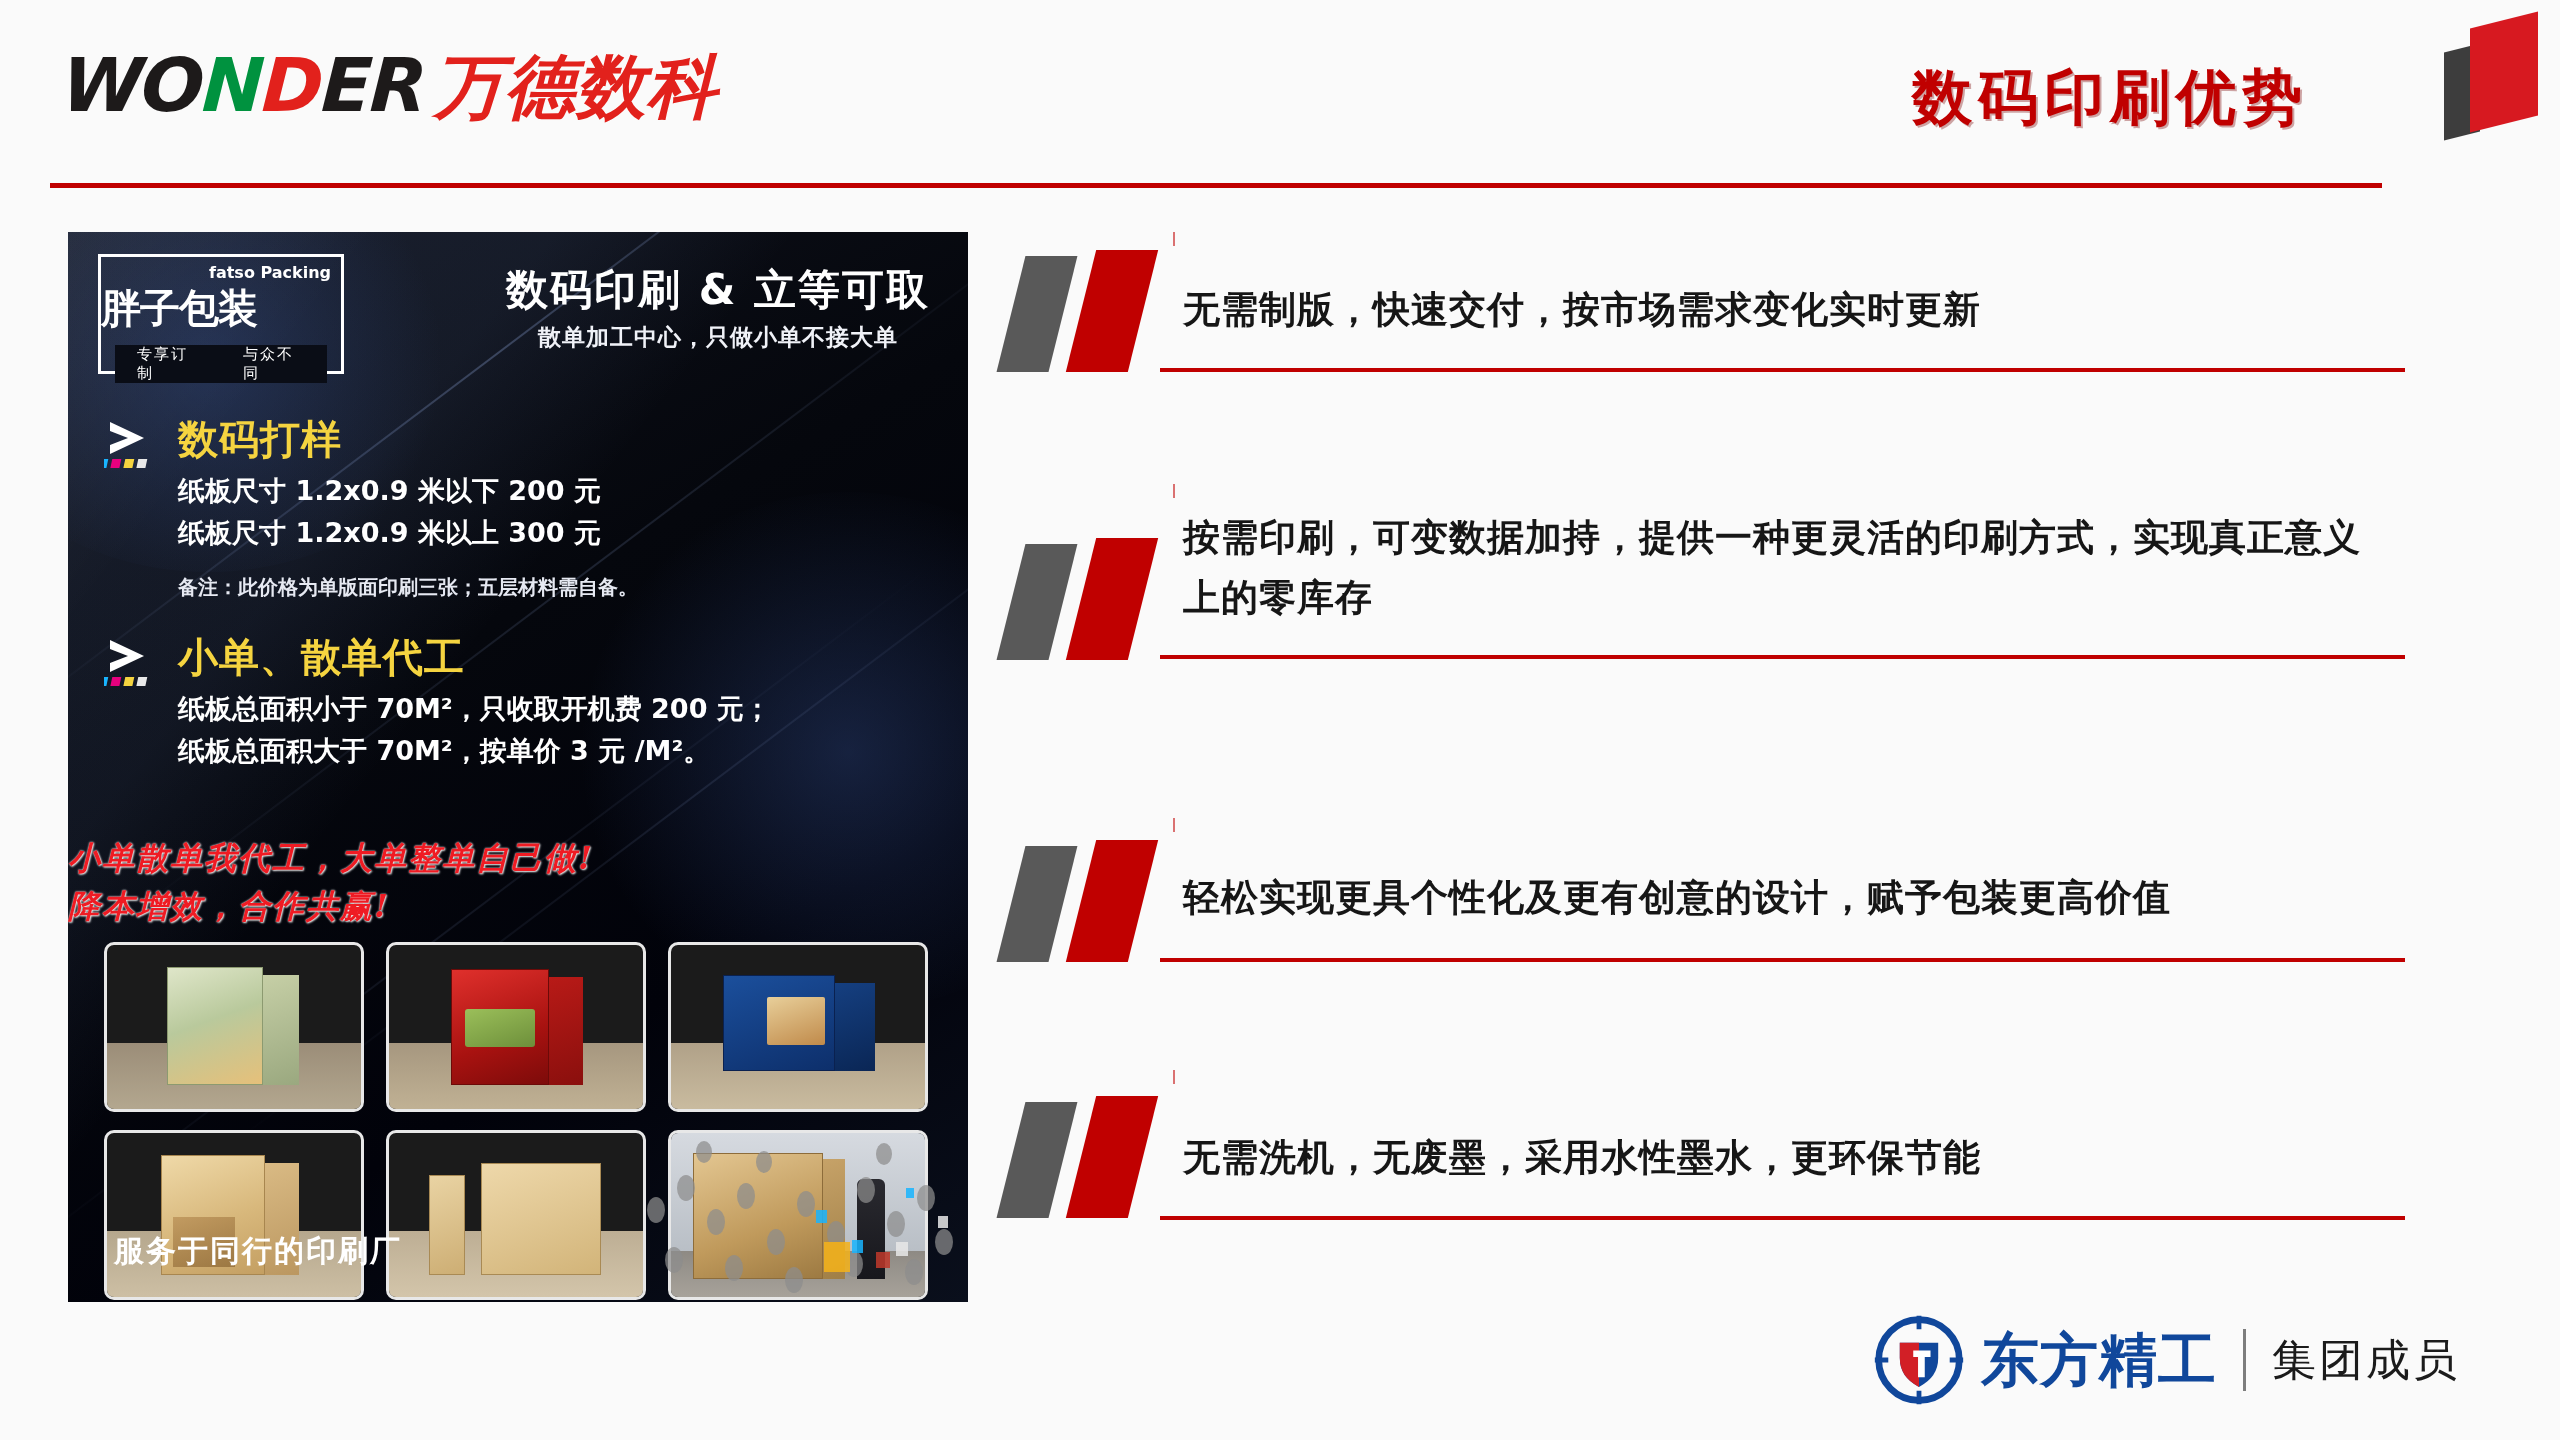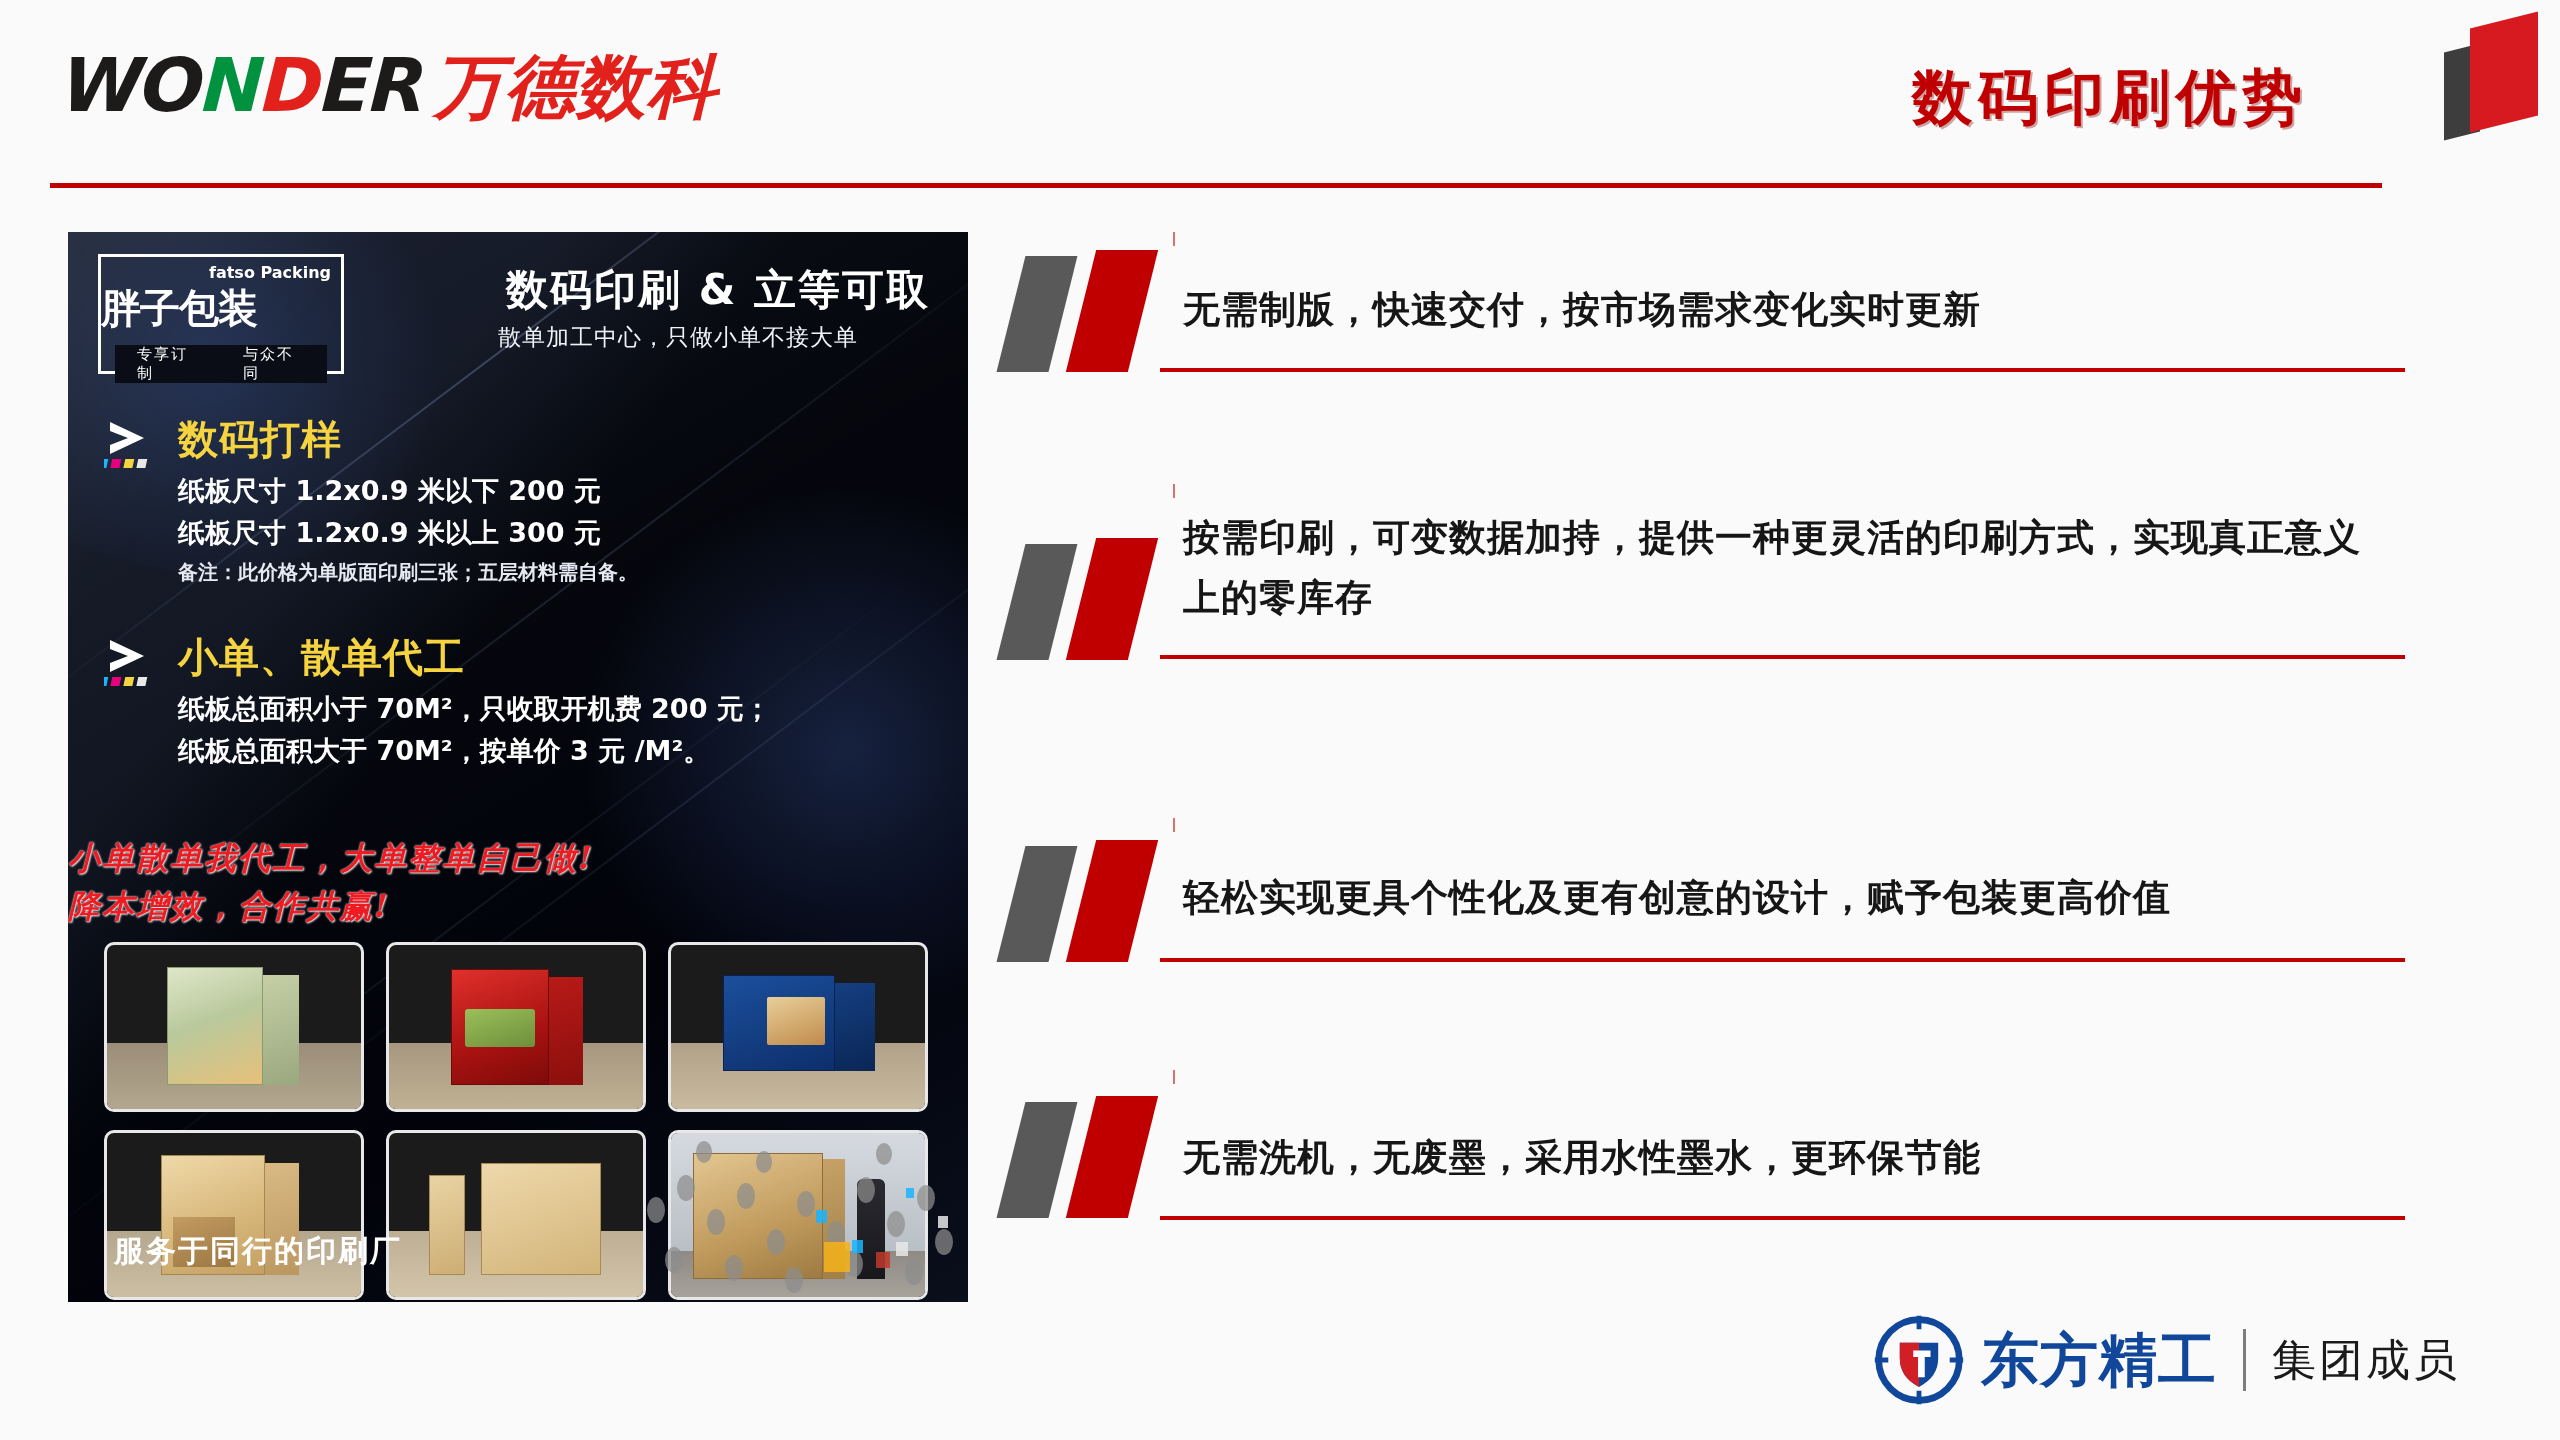--- a/index.html
+++ b/index.html
@@ -89,44 +89,44 @@
   .fatso-sub span {
     background: #0a0d16; color: #fff; font-size: 15px; padding: 0 22px;
     font-family: "DejaVu Sans", sans-serif; letter-spacing: 2px;
   }
   .poster-head-main {
     position: absolute; left: 430px; top: 30px; width: 440px; text-align: center;
     color: #ffffff; font-family: "DejaVu Sans", sans-serif;
     font-size: 42px; font-weight: 800; letter-spacing: 2px; white-space: nowrap;
   }
   .poster-head-sub {
-    position: absolute; left: 430px; top: 90px; width: 440px; 
+    position: absolute; left: 430px; top: 90px; width: 440px; text-align: center;
     color: #f0f2f8; font-family: "DejaVu Sans", sans-serif;
-    font-size: 23px; font-weight: 400; letter-spacing: 1px; white-space: nowrap;
+    font-size: 23px; font-weight: 700; letter-spacing: 1px; white-space: nowrap;
   }
 
   
   .sec { position: absolute; left: 26px; width: 850px; }
   .sec-1 { top: 182px; }
   .sec-2 { top: 400px; }
   .chev { position: absolute; left: 10px; top: 4px; width: 64px; height: 54px; }
   .chev svg { display: block; }
   .sec-title {
     position: absolute; left: 84px; top: -2px;
     color: #f5d440; font-family: "DejaVu Sans", sans-serif;
     font-size: 40px; font-weight: 800; letter-spacing: 1px; white-space: nowrap;
   }
   .sec-lines { position: absolute; left: 84px; top: 56px; }
   .sec-lines div {
     color: #ffffff; font-family: "DejaVu Sans", sans-serif;
     font-size: 27px; font-weight: 600; line-height: 42px; white-space: nowrap;
   }
   .sec-note {
     color: #e6e9f2 !important; font-size: 20px !important;
-    font-weight: bold; line-height: 36px !important;
+    font-weight: bold; line-height: 36px !important; margin-top: 15px;
   }
 
   
   .slogan { position: absolute; left: 0; right: 0; top: 602px; text-align: left; }
   .slogan div {
     color: #ef1b23; font-family: "DejaVu Serif", serif;
     font-size: 32px; font-weight: 800; font-style: italic;
     line-height: 48px; letter-spacing: 2px;
     text-shadow: 0 0 2px #fff, 1px 1px 2px rgba(255,255,255,.85);
   }

